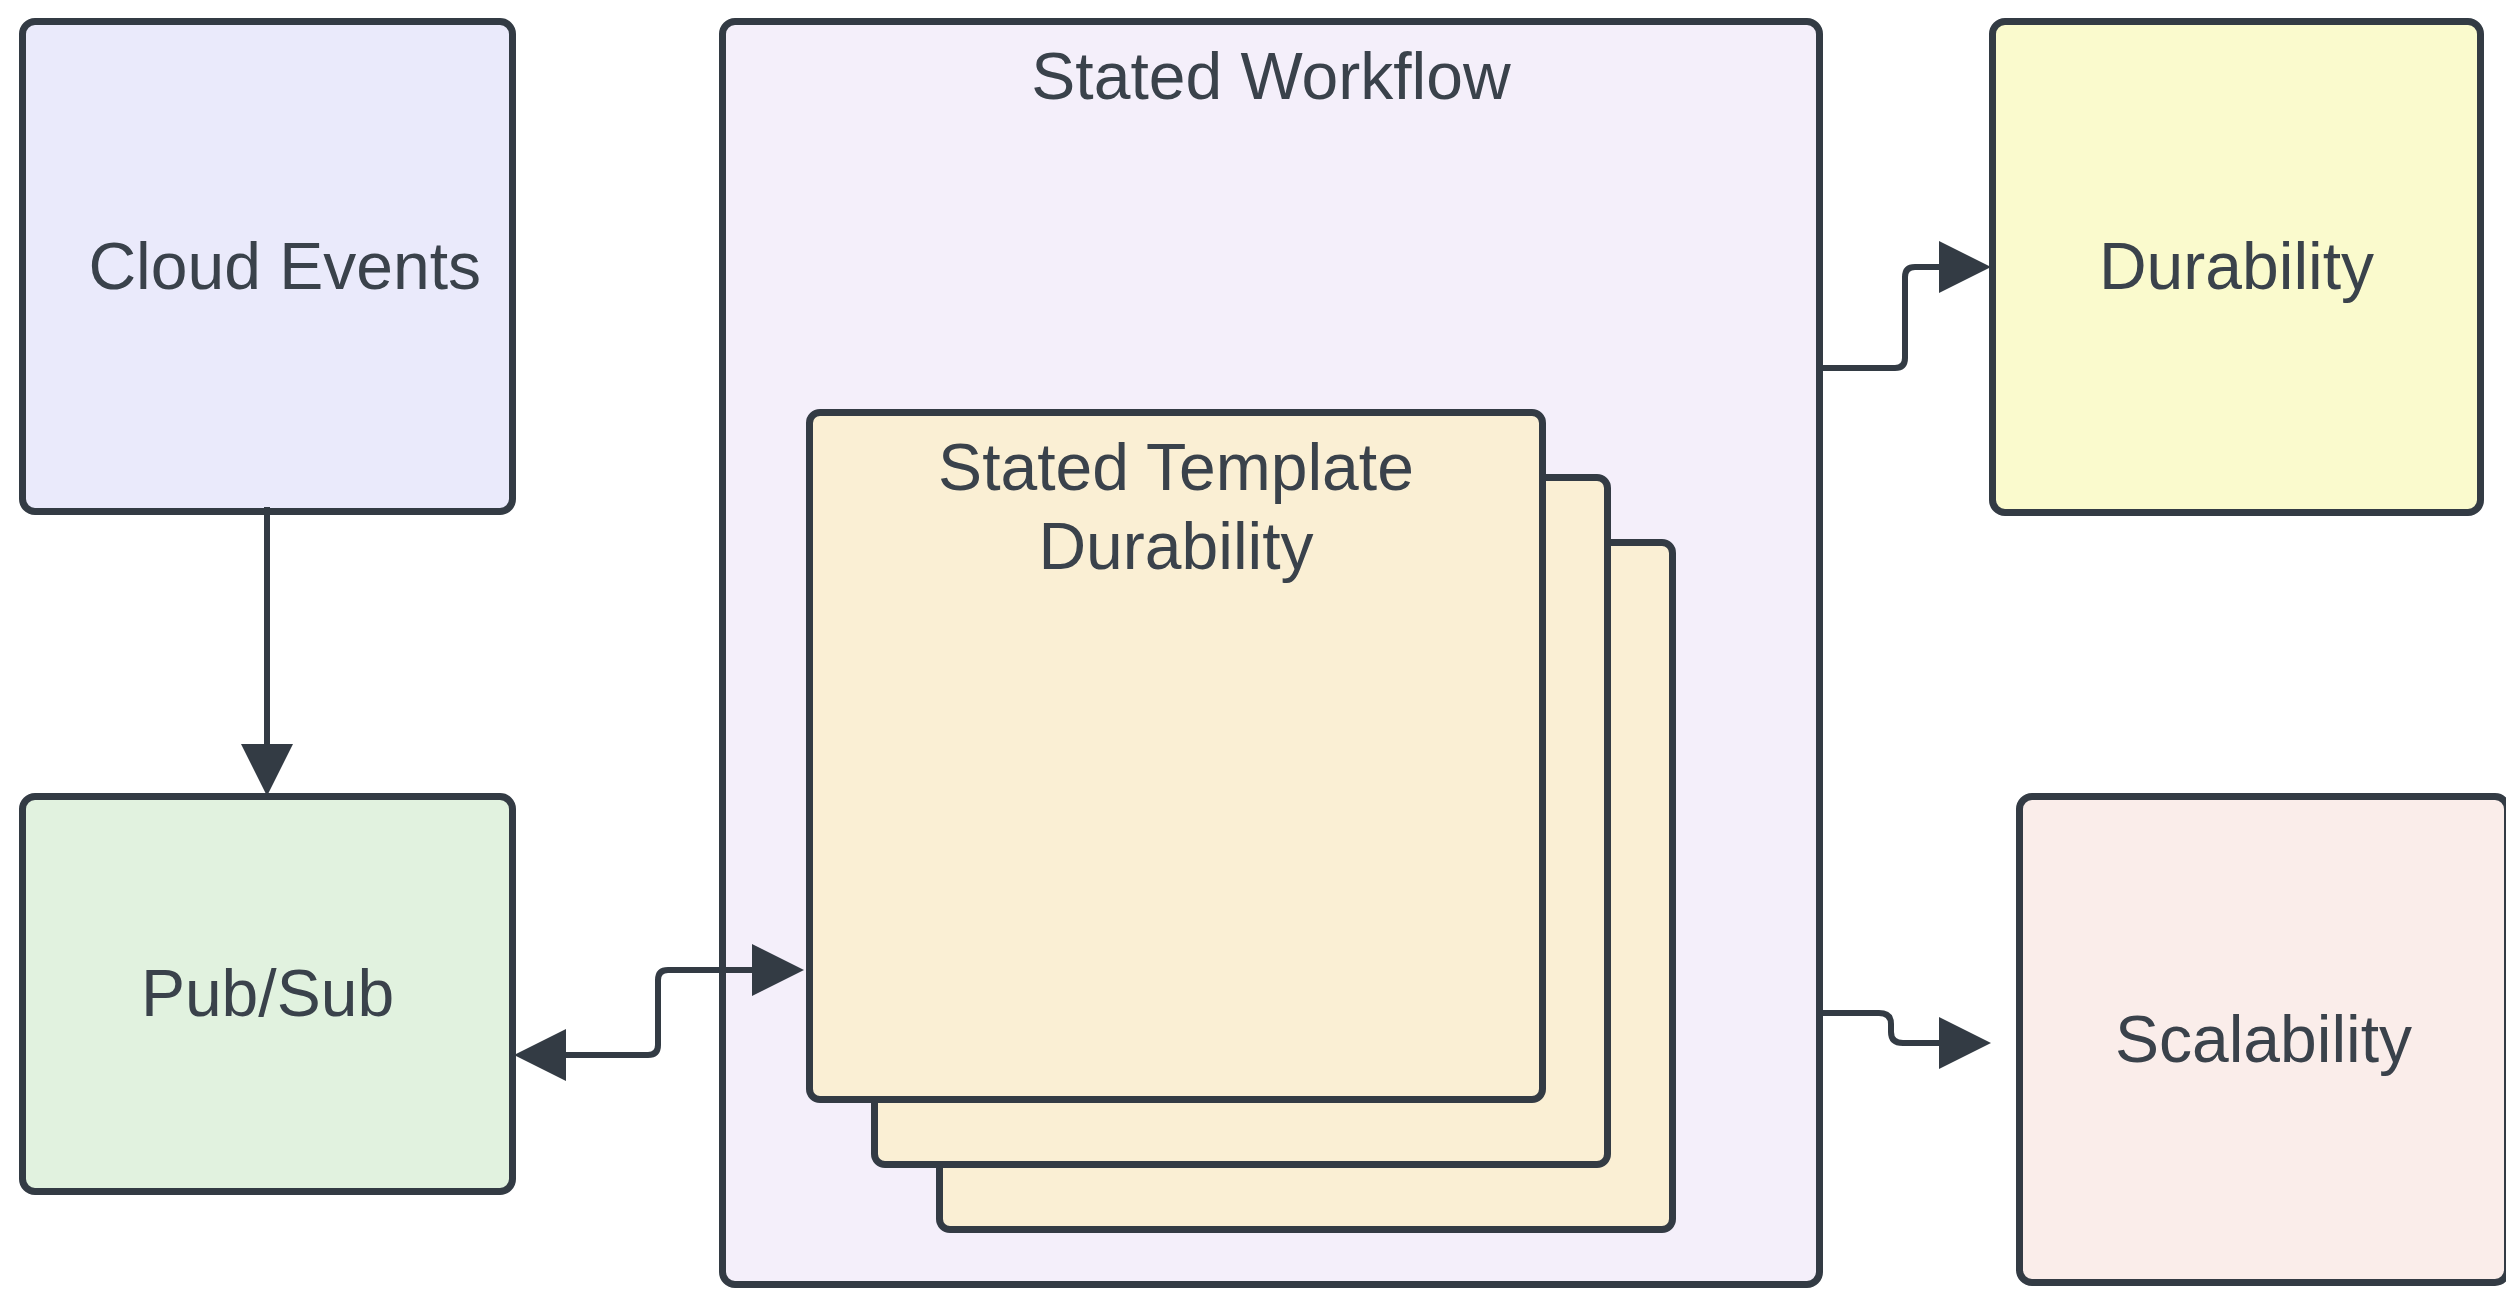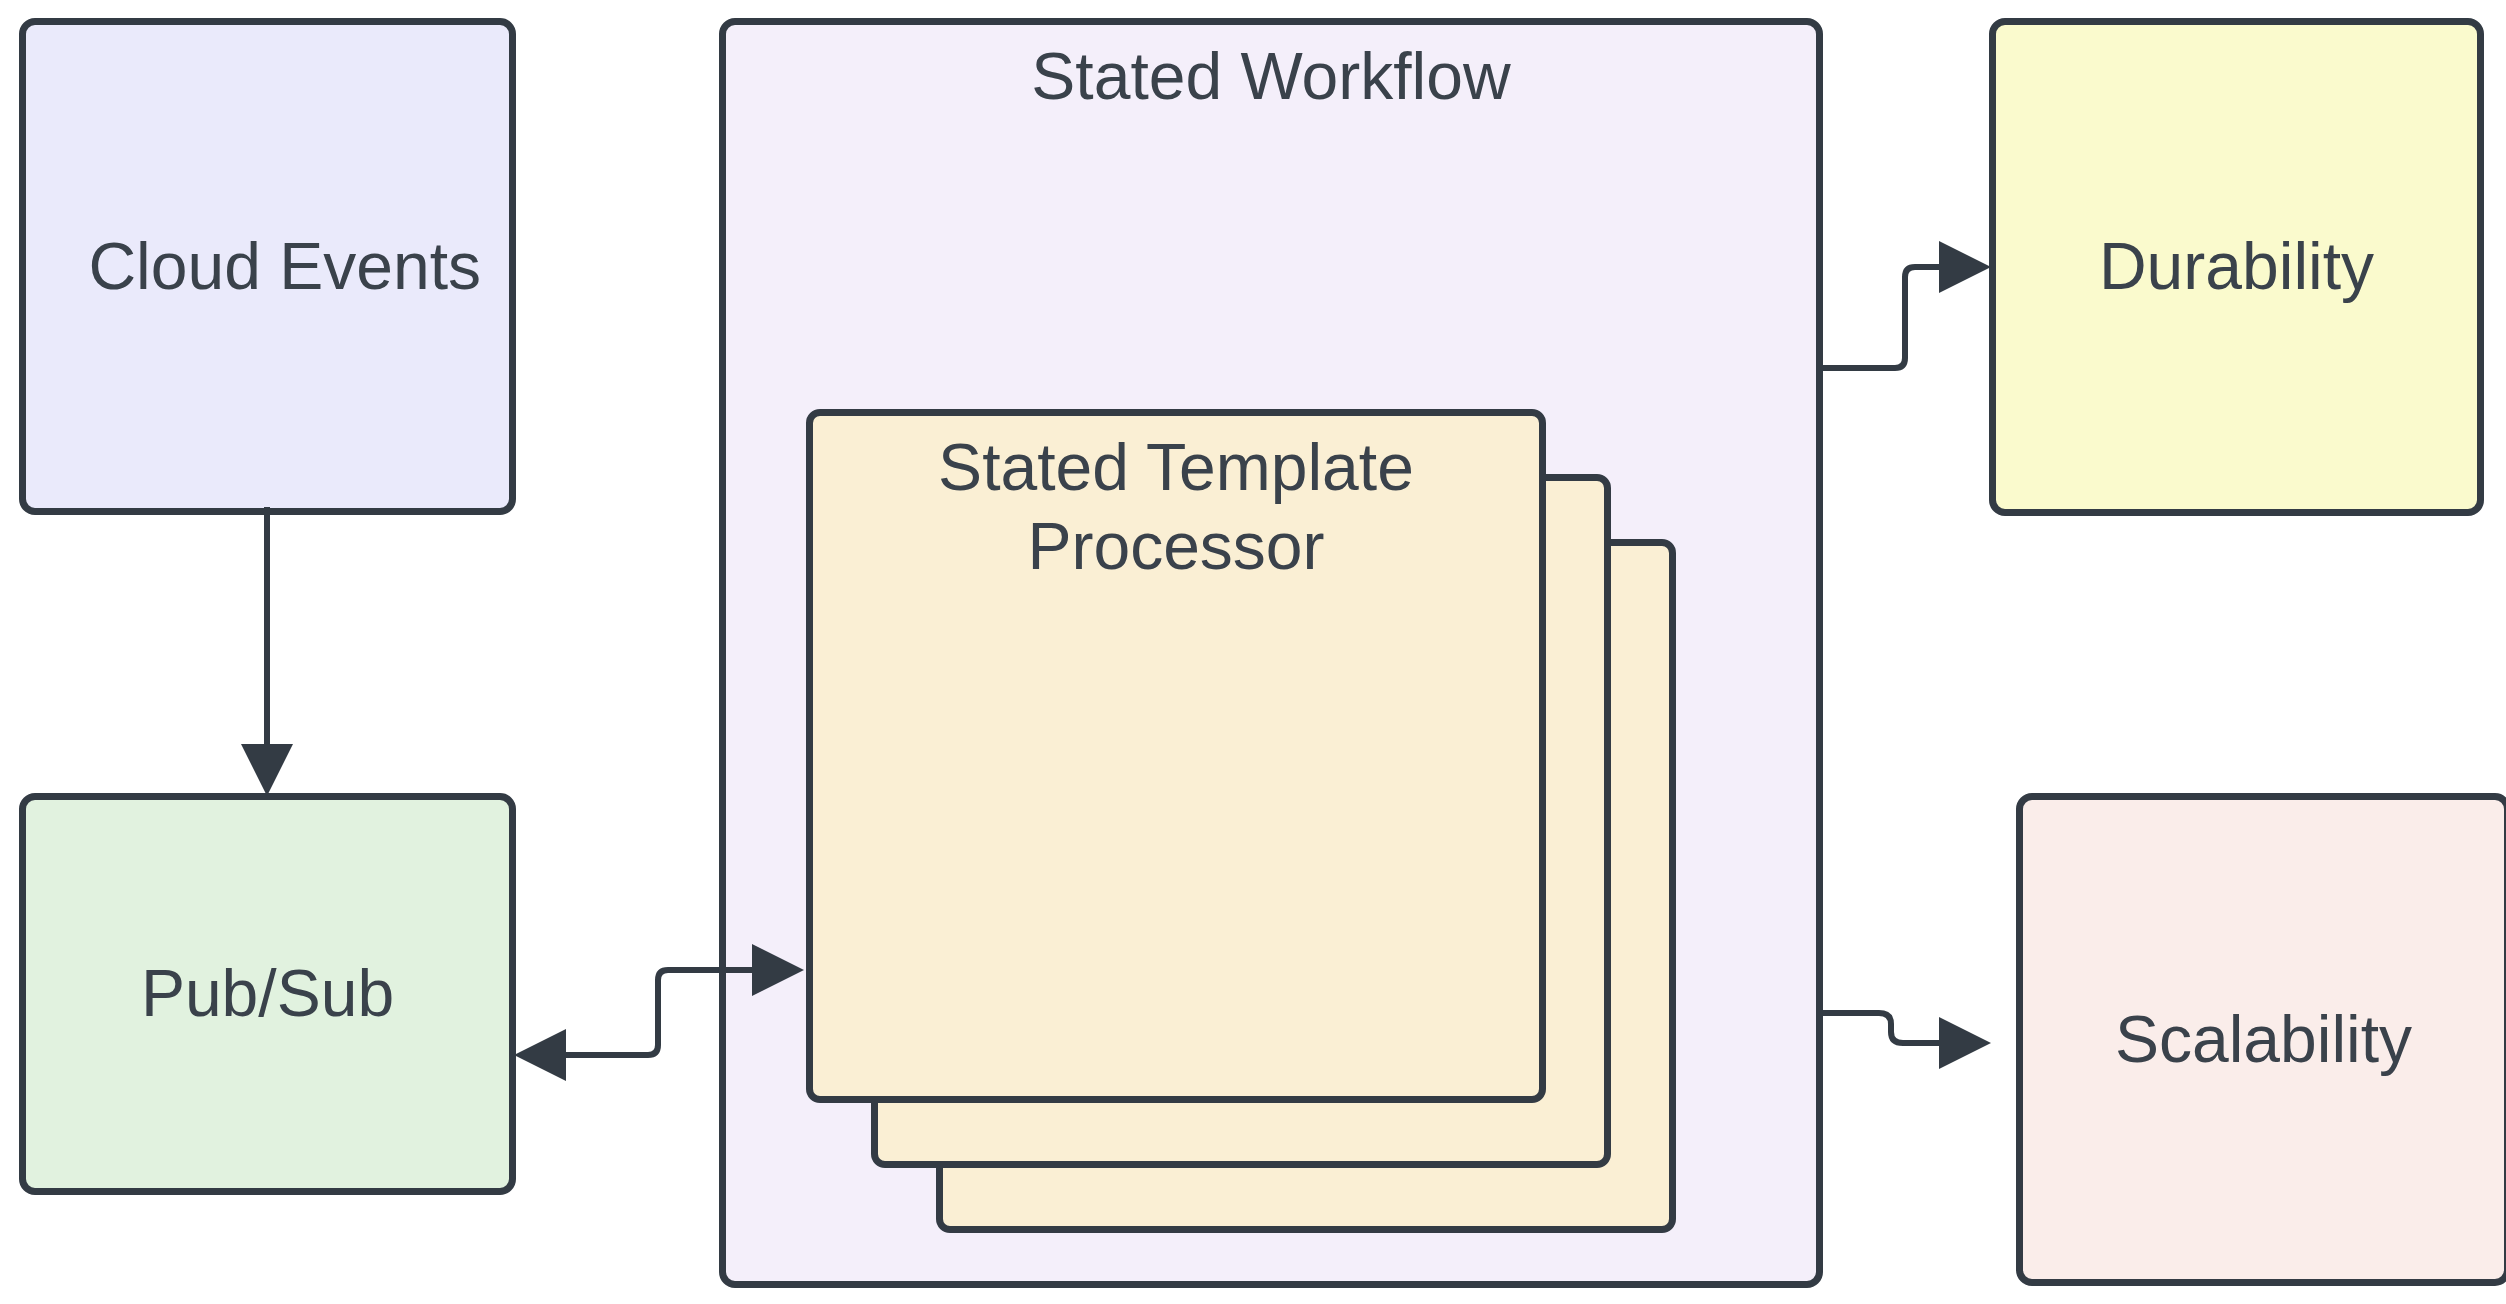--- a/index.html
+++ b/index.html
@@ -66,21 +66,21 @@
 
 <div class="canvas">
 
   <div class="node workflow top-label" style="background-color: rgb(244, 239, 250);">
     <span class="label">Stated Workflow</span>
   </div>
 
   <div class="node tp-card tp-back" style="background-color: rgb(250, 239, 212);"></div>
   <div class="node tp-card tp-middle" style="background-color: rgb(250, 239, 212);"></div>
   <div class="node tp-card tp-front top-label" style="background-color: rgb(250, 239, 212);">
-    <span class="label" style="padding:0 90px;">Stated Template Processor</span>
+    <span class="label" style="padding:0 90px;">Stated Template Durability</span>
   </div>
 
   <div class="node cloud-events" style="background-color: rgb(234, 234, 251); text-align: right;">
     <span class="label">Cloud Events</span>
   </div>
 
   <div class="node pubsub" style="background-color: rgb(225, 242, 223);">
     <span class="label">Pub/Sub</span>
   </div>
 

